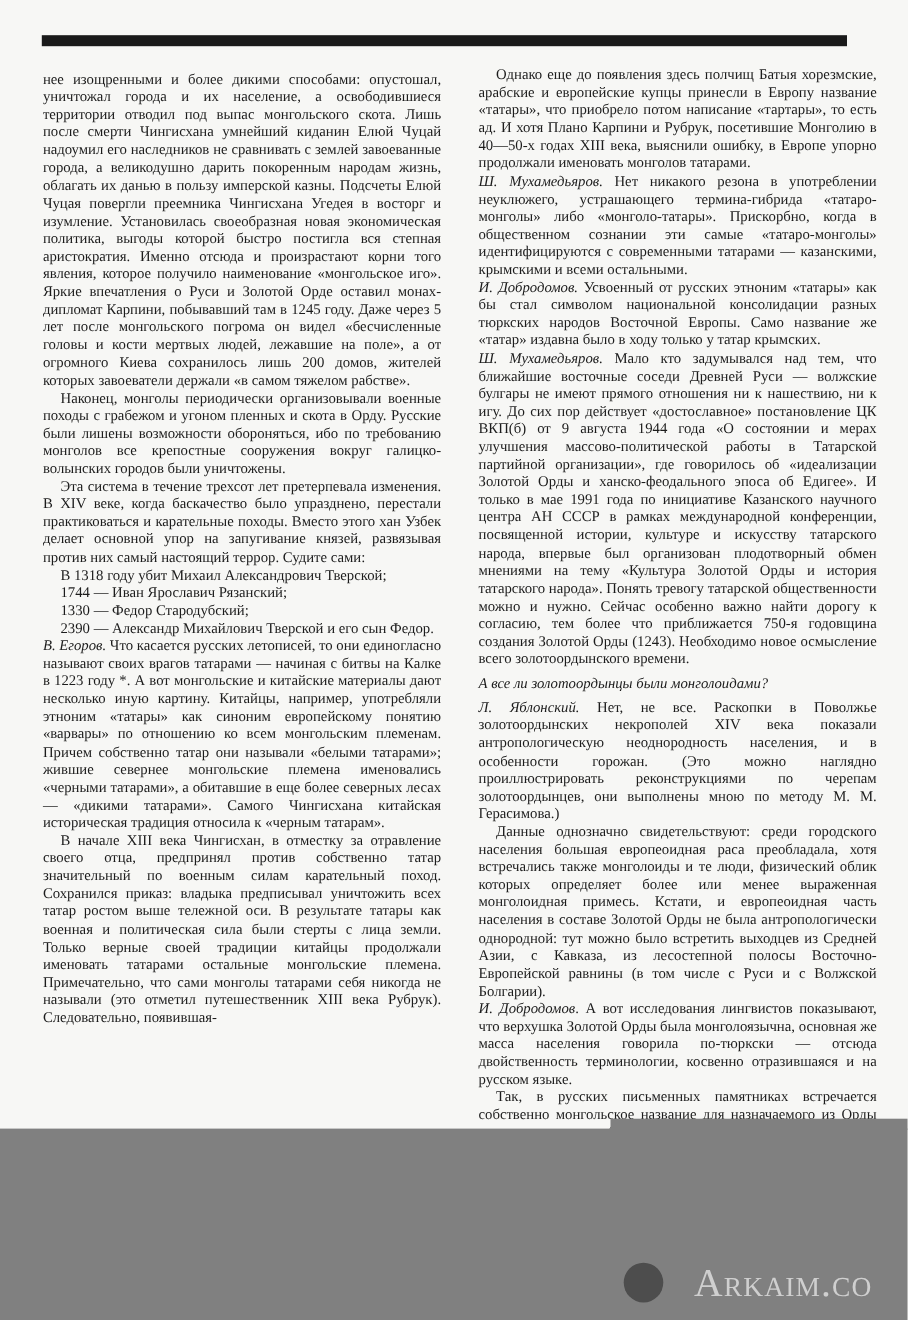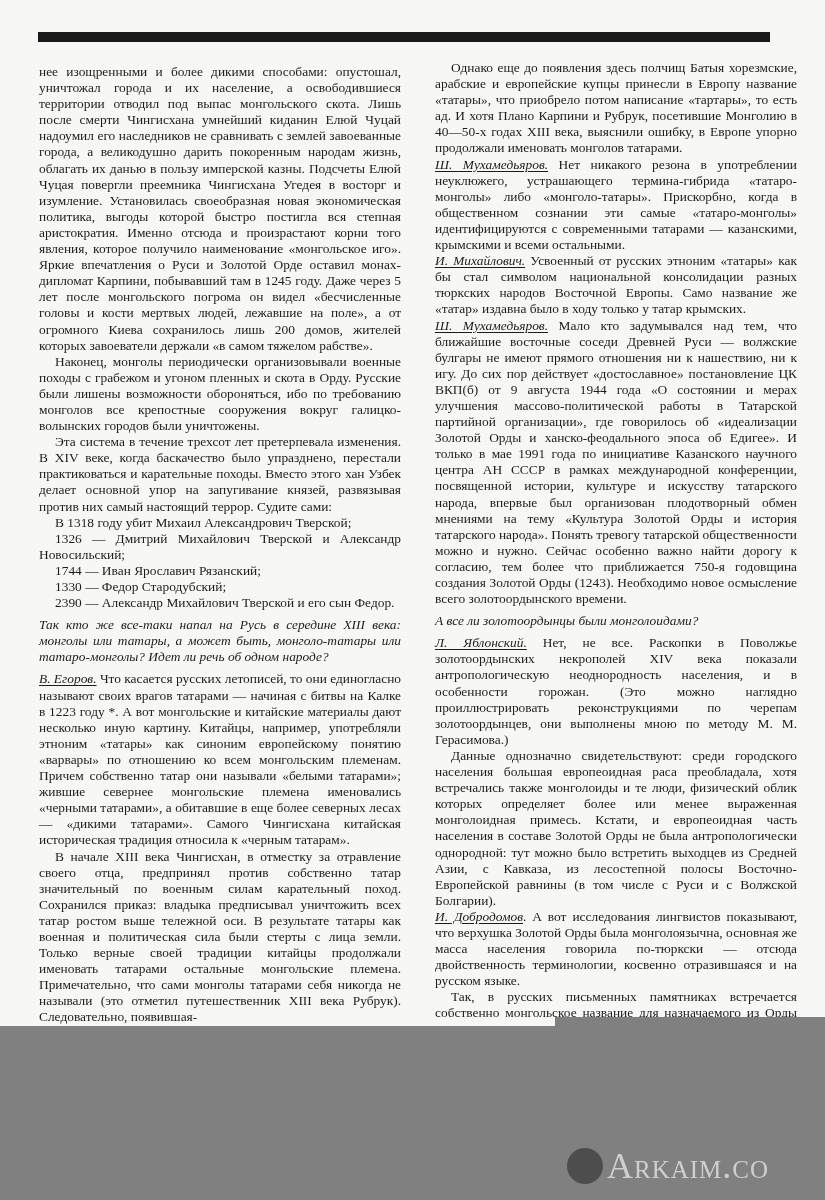--- a/index.html
+++ b/index.html
@@ -17,32 +17,32 @@
     position: absolute; top: 64px; width: 362px;
     font-size: 13.4px; line-height: 16.1px; text-align: justify;
     hyphens: manual;
   }
   .col.left { left: 39px; }
   .col.right { left: 435px; top: 60px; }
   .col p { margin: 0; }
   .col p.indent { text-indent: 16px; }
   .col p.list { text-indent: 16px; }
   .col p.question { font-style: italic; margin: 6px 0 6px 0; }
-  .speaker { font-style: italic; text-decoration: underline; text-underline-offset: 2px; }
+  .speaker { font-style: italic; text-underline-offset: 2px; }
   .overlay {
     position: absolute; left: 0; top: 1026px; width: 825px; height: 174px;
     background: #808080;
   }
   .overlay-notch {
     position: absolute; left: 555px; top: 1017px; width: 270px; height: 10px;
     background: #808080;
   }
   .watermark {
     position: absolute; left: 567px; top: 1148px; height: 36px;
-    display: flex; align-items: center;
+    display: flex; align-items: center; gap: 24px;
   }
   .wm-dot {
     width: 36px; height: 36px; border-radius: 50%; background: #4d4d4d;
     margin-right: 4px;
   }
   .wm-text {
     font-family: "Liberation Serif", "DejaVu Serif", serif;
     font-size: 36px; color: #cfcfcf; letter-spacing: 1px;
     font-variant: small-caps; line-height: 36px;
   }
@@ -50,38 +50,36 @@
 </head>
 <body>
 
 <div class="top-bar"></div>
 
 <div class="col left">
   <p class="indent" style="text-indent:0">нее изощренными и более дикими способами: опустошал, уничтожал города и их население, а освободившиеся территории отводил под выпас монгольского скота. Лишь после смерти Чингисхана умнейший киданин Елюй Чуцай надоумил его наследников не сравнивать с землей завоеванные города, а великодушно дарить покоренным народам жизнь, облагать их данью в пользу имперской казны. Подсчеты Елюй Чуцая повергли преемника Чингисхана Угедея в восторг и изумление. Установилась своеобразная новая экономическая политика, выгоды которой быстро постигла вся степная аристократия. Именно отсюда и произрастают корни того явления, которое получило наименование «монгольское иго». Яркие впечатления о Руси и Золотой Орде оставил монах-дипломат Карпини, побывавший там в 1245 году. Даже через 5 лет после монгольского погрома он видел «бесчисленные головы и кости мертвых людей, лежавшие на поле», а от огромного Киева сохранилось лишь 200 домов, жителей которых завоеватели держали «в самом тяжелом рабстве».</p>
   <p class="indent">Наконец, монголы периодически организовывали военные походы с грабежом и угоном пленных и скота в Орду. Русские были лишены возможности обороняться, ибо по требованию монголов все крепостные сооружения вокруг галицко-волынских городов были уничтожены.</p>
   <p class="indent">Эта система в течение трехсот лет претерпевала изменения. В XIV веке, когда баскачество было упразднено, перестали практиковаться и карательные походы. Вместо этого хан Узбек делает основной упор на запугивание князей, развязывая против них самый настоящий террор. Судите сами:</p>
   <p class="list">В 1318 году убит Михаил Александрович Тверской;</p>
-  <p class="list">1326 — Дмитрий Михайлович Тверской и Александр Новосильский;</p>
   <p class="list">1744 — Иван Ярославич Рязанский;</p>
   <p class="list">1330 — Федор Стародубский;</p>
   <p class="list">2390 — Александр Михайлович Тверской и его сын Федор.</p>
-  <p class="question">Так кто же все-таки напал на Русь в середине XIII века: монголы или татары, а может быть, монголо-татары или татаро-монголы? Идет ли речь об одном народе?</p>
   <p>
     <span class="speaker">В. Егоров.</span><span> Что касается русских летописей, то они единогласно называют своих врагов татарами — начиная с битвы на Калке в 1223 году *. А вот монгольские и китайские материалы дают несколько иную картину. Китайцы, например, употребляли этноним «татары» как синоним европейскому понятию «варвары» по отношению ко всем монгольским племенам. Причем собственно татар они называли «белыми татарами»; жившие севернее монгольские племена именовались «черными татарами», а обитавшие в еще более северных лесах — «дикими татарами». Самого Чингисхана китайская историческая традиция относила к «черным татарам».</span>
   </p>
   <p class="indent">В начале XIII века Чингисхан, в отместку за отравление своего отца, предпринял против собственно татар значительный по военным силам карательный поход. Сохранился приказ: владыка предписывал уничтожить всех татар ростом выше тележной оси. В результате татары как военная и политическая сила были стерты с лица земли. Только верные своей традиции китайцы продолжали именовать татарами остальные монгольские племена. Примечательно, что сами монголы татарами себя никогда не называли (это отметил путешественник XIII века Рубрук). Следовательно, появившая-</p>
 </div>
 
 <div class="col right">
   <p class="indent">Однако еще до появления здесь полчищ Батыя хорезмские, арабские и европейские купцы принесли в Европу название «татары», что приобрело потом написание «тартары», то есть ад. И хотя Плано Карпини и Рубрук, посетившие Монголию в 40—50-х годах XIII века, выяснили ошибку, в Европе упорно продолжали именовать монголов татарами.</p>
   <p>
     <span class="speaker">Ш. Мухамедьяров.</span><span> Нет никакого резона в употреблении неуклюжего, устрашающего термина-гибрида «татаро-монголы» либо «монголо-татары». Прискорбно, когда в общественном сознании эти самые «татаро-монголы» идентифицируются с современными татарами — казанскими, крымскими и всеми остальными.</span>
   </p>
   <p>
-    <span class="speaker">И. Михайлович.</span><span> Усвоенный от русских этноним «татары» как бы стал символом национальной консолидации разных тюркских народов Восточной Европы. Само название же «татар» издавна было в ходу только у татар крымских.</span>
+    <span class="speaker">И. Добродомов.</span><span> Усвоенный от русских этноним «татары» как бы стал символом национальной консолидации разных тюркских народов Восточной Европы. Само название же «татар» издавна было в ходу только у татар крымских.</span>
   </p>
   <p>
     <span class="speaker">Ш. Мухамедьяров.</span><span> Мало кто задумывался над тем, что ближайшие восточные соседи Древней Руси — волжские булгары не имеют прямого отношения ни к нашествию, ни к игу. До сих пор действует «достославное» постановление ЦК ВКП(б) от 9 августа 1944 года «О состоянии и мерах улучшения массово-политической работы в Татарской партийной организации», где говорилось об «идеализации Золотой Орды и ханско-феодального эпоса об Едигее». И только в мае 1991 года по инициативе Казанского научного центра АН СССР в рамках международной конференции, посвященной истории, культуре и искусству татарского народа, впервые был организован плодотворный обмен мнениями на тему «Культура Золотой Орды и история татарского народа». Понять тревогу татарской общественности можно и нужно. Сейчас особенно важно найти дорогу к согласию, тем более что приближается 750-я годовщина создания Золотой Орды (1243). Необходимо новое осмысление всего золотоордынского времени.</span>
   </p>
   <p class="question">А все ли золотоордынцы были монголоидами?</p>
   <p>
     <span class="speaker">Л. Яблонский.</span><span> Нет, не все. Раскопки в Поволжье золотоордынских некрополей XIV века показали антропологическую неоднородность населения, и в особенности горожан. (Это можно наглядно проиллюстрировать реконструкциями по черепам золотоордынцев, они выполнены мною по методу М. М. Герасимова.)</span>
   </p>
   <p class="indent">Данные однозначно свидетельствуют: среди городского населения большая европеоидная раса преобладала, хотя встречались также монголоиды и те люди, физический облик которых определяет более или менее выраженная монголоидная примесь. Кстати, и европеоидная часть населения в составе Золотой Орды не была антропологически однородной: тут можно было встретить выходцев из Средней Азии, с Кавказа, из лесостепной полосы Восточно-Европейской равнины (в том числе с Руси и с Волжской Болгарии).</p>
   <p>

